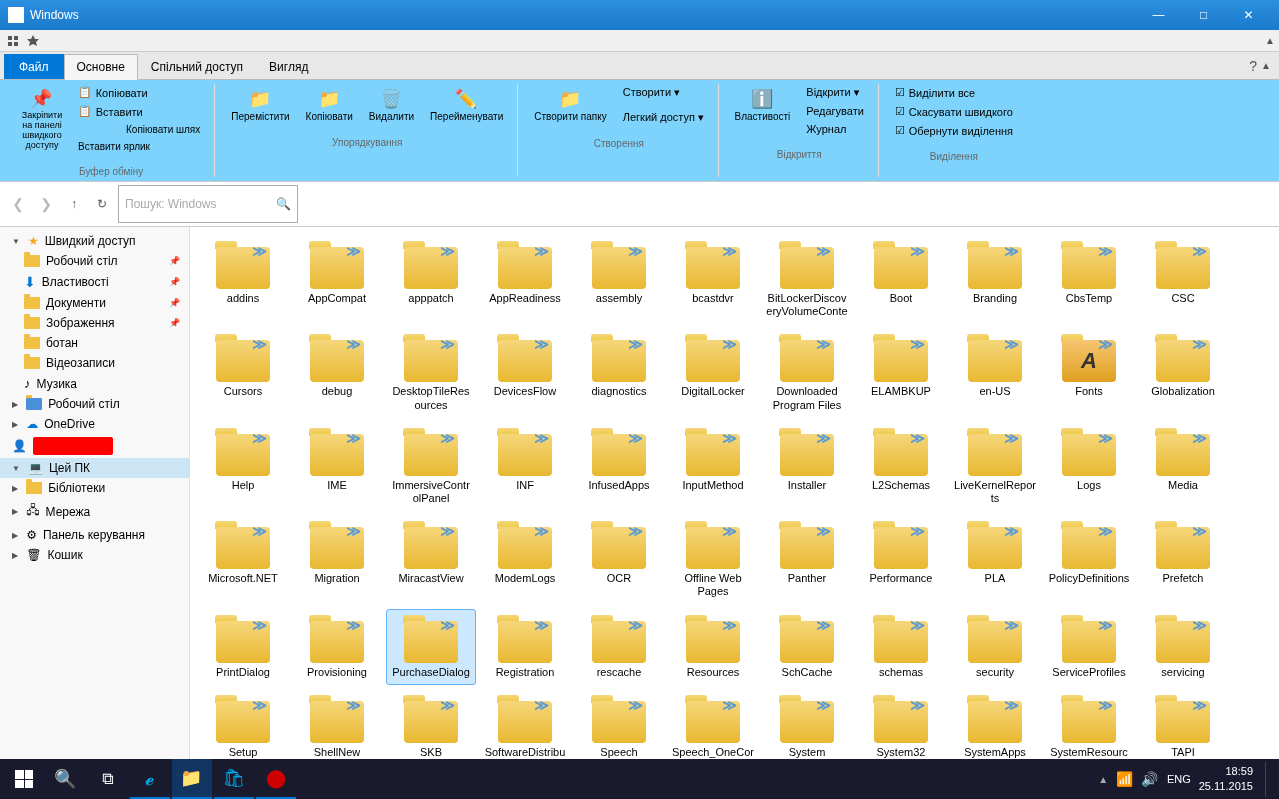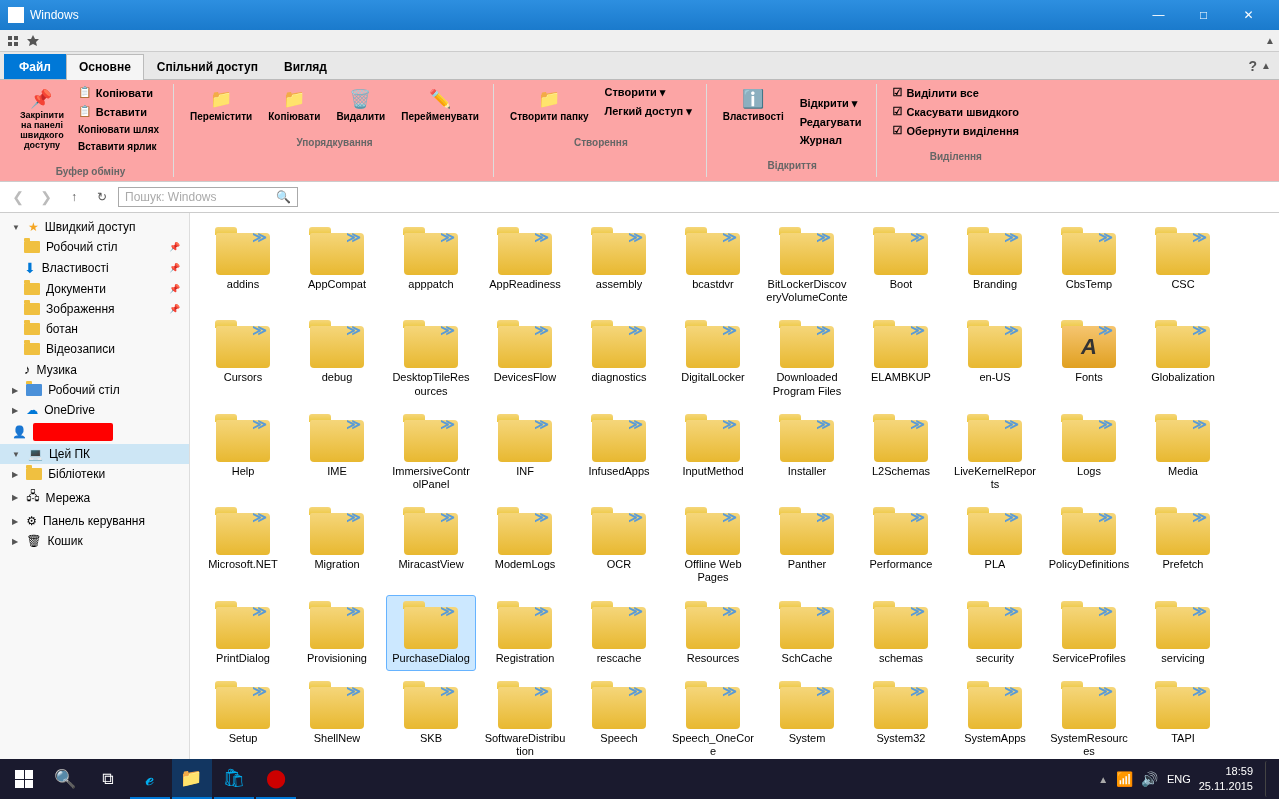--- a/index.html
+++ b/index.html
@@ -28,23 +28,22 @@
       display: flex;
       align-items: center;
       padding: 0 4px;
       gap: 2px;
       border-bottom: 1px solid #ccc;
     }
     .quick-bar-icon { width: 18px; height: 18px; display: flex; align-items: center; justify-content: center; cursor: pointer; border-radius: 2px; }
 
     
     .ribbon {
-      background: #fca5a5;
+      background: #7dd3fc;
       border-bottom: 1px solid #ccc;
-      font-weight: bold;
     }
     .ribbon-tabs {
       display: flex;
       background: #e8e8e8;
       border-bottom: 1px solid #bbb;
       padding-left: 4px;
     }
     .ribbon-tab {
       padding: 5px 12px;
       font-size: 12px;
@@ -124,21 +123,21 @@
       border: 1px solid #aaa;
       display: flex;
       align-items: center;
       padding: 0 6px;
       background: white;
       font-size: 12px;
       cursor: pointer;
     }
     .search-box {
       width: 180px;
-      height: 20px;
+      height: 38px;
       border: 1px solid #aaa;
       display: flex;
       align-items: center;
       padding: 0 6px;
       background: white;
       font-size: 12px;
       gap: 40px;
     }
 
     
@@ -357,21 +356,21 @@
         <div style="display:flex;flex-direction:column;gap:2px;">
           <div class="ribbon-btn-small">
             <span>📋</span>
             <span>Копіювати</span>
           </div>
           <div class="ribbon-btn-small">
             <span>📋</span>
             <span>Вставити</span>
           </div>
           <div class="ribbon-btn-small">
-            <span style="font-size:10px;">Копіювати шлях</span>
+            <span style="font-size:10px;margin-left:48px;">Копіювати шлях</span>
           </div>
           <div class="ribbon-btn-small">
             <span style="font-size:10px;text-align:right;">Вставити ярлик</span>
           </div>
         </div>
       </div>
       <span class="ribbon-group-title">Буфер обміну</span>
     </div>
 
     <div class="ribbon-group">
@@ -395,39 +394,39 @@
       </div>
       <span class="ribbon-group-title">Упорядкування</span>
     </div>
 
     <div class="ribbon-group">
       <div class="ribbon-buttons">
         <div class="ribbon-btn">
           <div class="btn-icon">📁</div>
           <span>Створити папку</span>
         </div>
-        <div style="display:flex;flex-direction:column;gap:2px;">
+        <div style="display:flex;flex-direction:column;gap:8px;">
           <div class="ribbon-btn-small">
             <span>Створити ▾</span>
           </div>
           <div class="ribbon-btn-small">
             <span>Легкий доступ ▾</span>
           </div>
         </div>
       </div>
       <span class="ribbon-group-title">Створення</span>
     </div>
 
     <div class="ribbon-group">
       <div class="ribbon-buttons">
         <div class="ribbon-btn">
           <div class="btn-icon">ℹ️</div>
           <span>Властивості</span>
         </div>
-        <div style="display:flex;flex-direction:column;gap:2px;margin-top:11px;">
+        <div style="display:flex;flex-direction:column;gap:2px;">
           <div class="ribbon-btn-small">
             <span>Відкрити ▾</span>
           </div>
           <div class="ribbon-btn-small">
             <span>Редагувати</span>
           </div>
           <div class="ribbon-btn-small">
             <span>Журнал</span>
           </div>
         </div>

